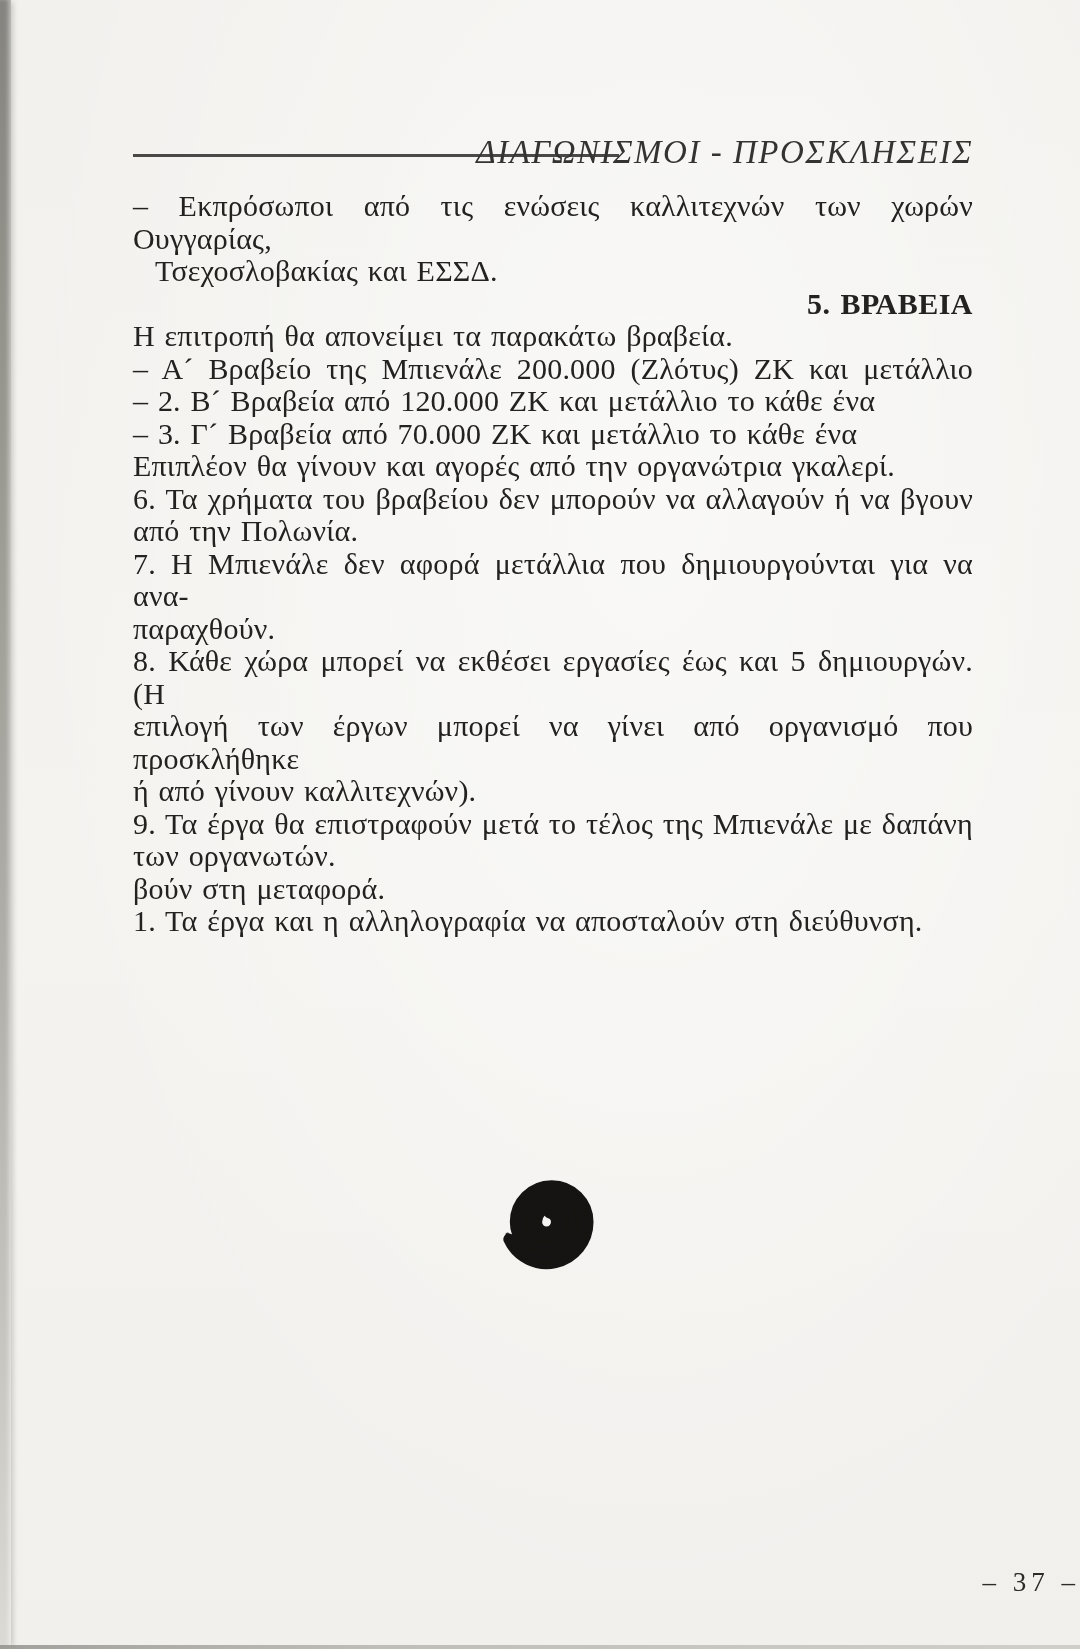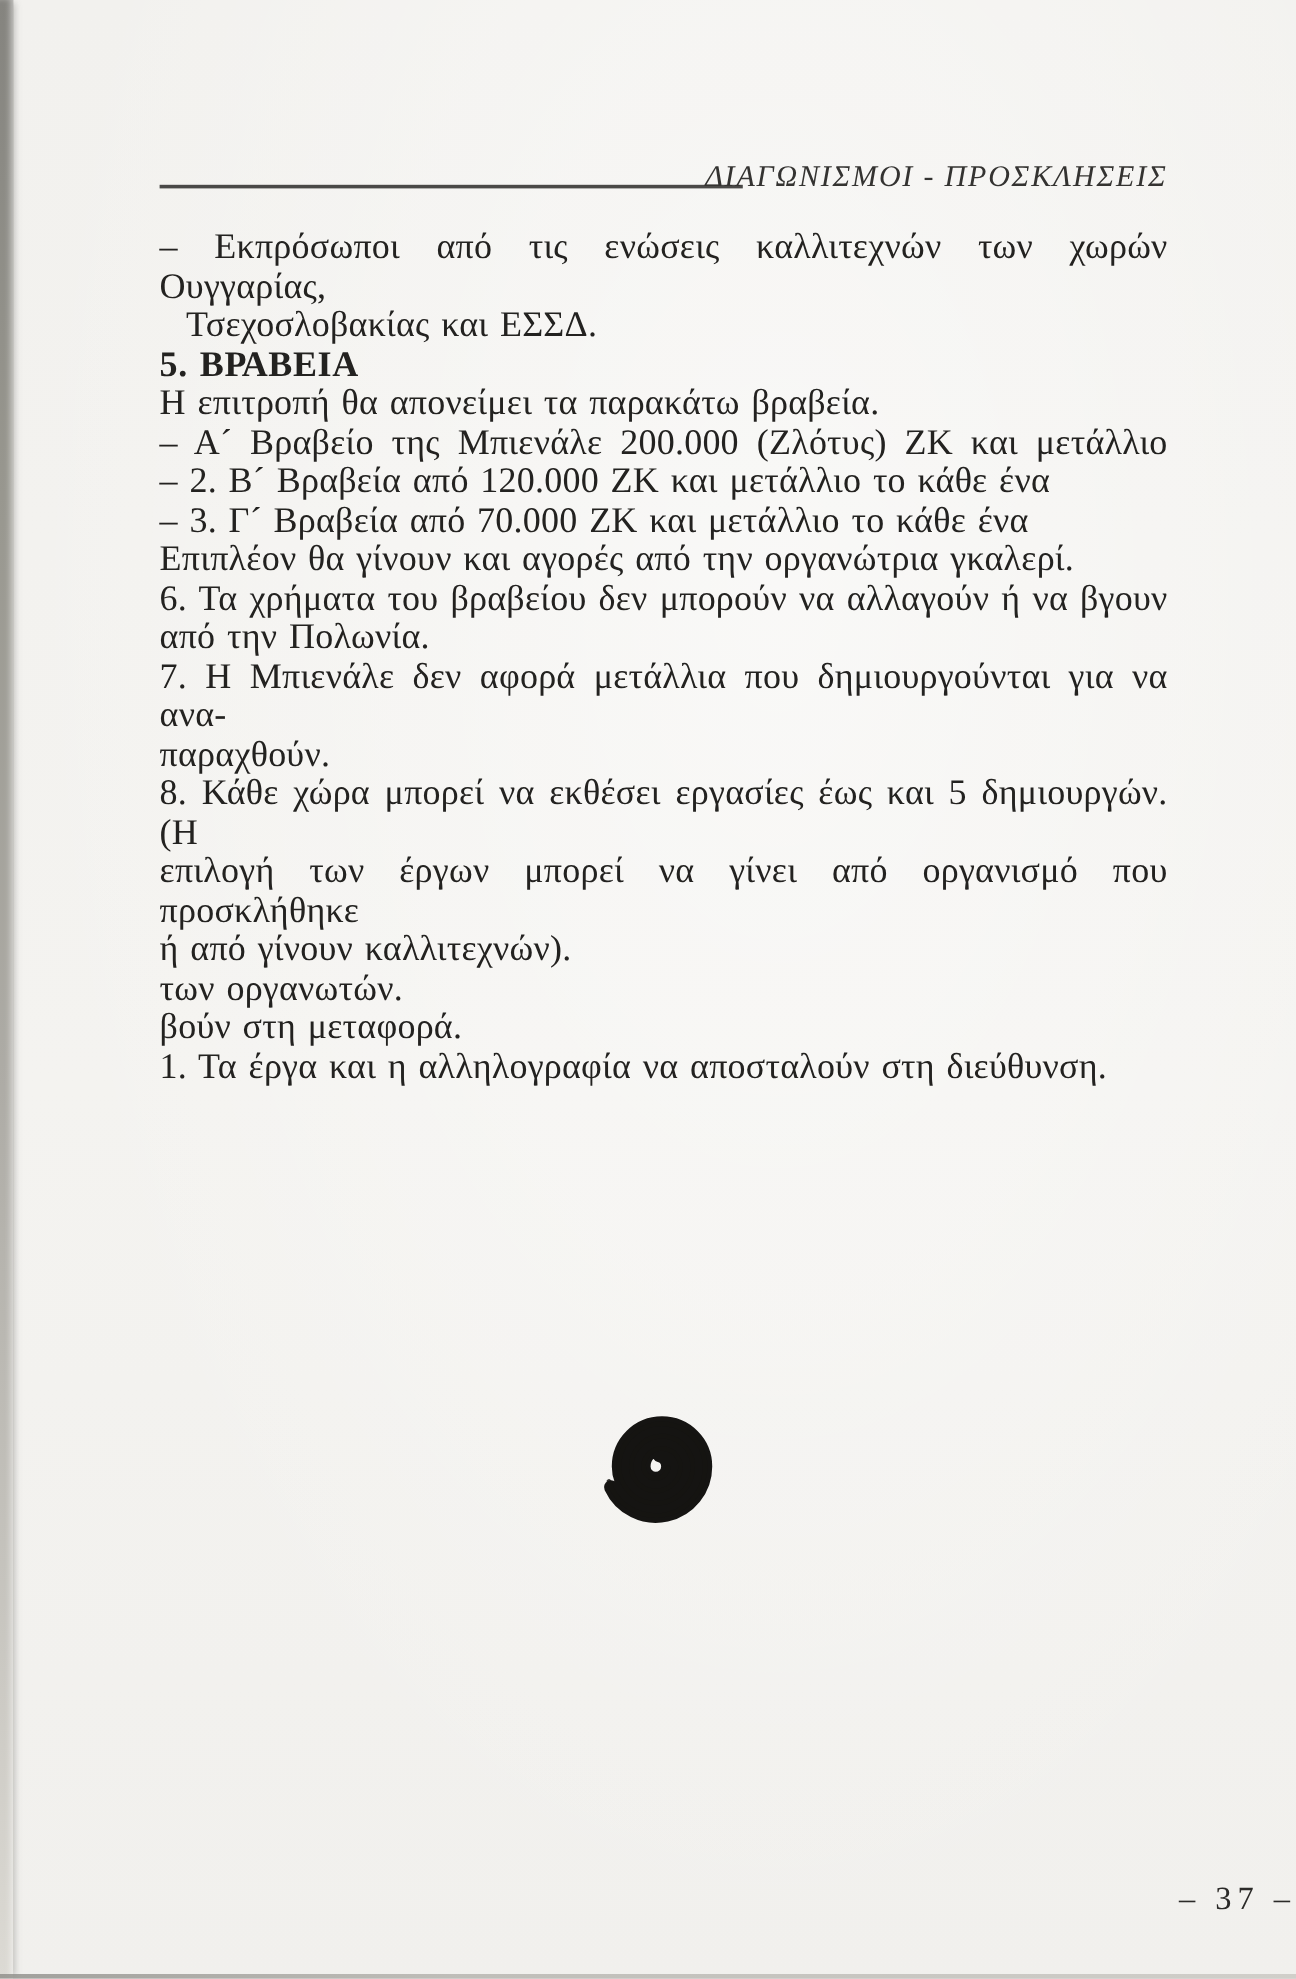--- a/index.html
+++ b/index.html
@@ -21,38 +21,38 @@
   }
   .bottom-edge{
     position:absolute;left:0;bottom:0;width:100%;height:4px;
     background:linear-gradient(90deg,#8d8c87 0%,#b3b1ab 35%,#c9c7c1 100%);
     opacity:.8;
   }
   .header{position:absolute;left:133px;top:134px;width:840px;height:34px;}
   .rule{position:absolute;left:0;top:20px;width:486px;height:3px;background:#4a4947;}
   .running-head{
     position:absolute;right:0;top:0;
-    font-style:italic;font-size:25px;letter-spacing:1.5px;
+    font-style:italic;font-size:33px;letter-spacing:1.5px;
     color:#343331;white-space:nowrap;
   }
   .body{position:absolute;left:133px;top:190px;width:840px;}
   .body p{
     margin:0;padding:0;
     font-size:30px;line-height:32.5px;
     white-space:nowrap;
     letter-spacing:.2px;word-spacing:2px;
   }
   .body p.justify{
     white-space:normal;
     text-align:justify;
     -moz-text-align-last:justify;
     text-align-last:justify;
     font-family:Liberation Serif, serif;
   }
-  .body p.bold{font-weight:bold;letter-spacing:.5px;}
+  .body p.bold{font-weight:bold;letter-spacing:.5px;text-align:right;}
   .body p.indent{padding-left:22px;}
   .ornament{position:absolute;left:501px;top:1178px;width:94px;height:94px;}
   .ornament svg{width:100%;height:100%;}
   .page-number{
     position:absolute;left:0;top:1567px;width:100%;
     text-align:right;font-size:27px;letter-spacing:5px;color:#2c2b29;
   }
 </style>
 </head>
 <body>
@@ -75,20 +75,21 @@
     <p>– 2. Β´ Βραβεία από 120.000 ΖΚ και μετάλλιο το κάθε ένα</p>
     <p>– 3. Γ´ Βραβεία από 70.000 ΖΚ και μετάλλιο το κάθε ένα</p>
     <p>Επιπλέον θα γίνουν και αγορές από την οργανώτρια γκαλερί.</p>
     <p class="justify">6. Τα χρήματα του βραβείου δεν μπορούν να αλλαγούν ή να βγουν</p>
     <p>από την Πολωνία.</p>
     <p class="justify">7. Η Μπιενάλε δεν αφορά μετάλλια που δημιουργούνται για να ανα-</p>
     <p>παραχθούν.</p>
     <p class="justify">8. Κάθε χώρα μπορεί να εκθέσει εργασίες έως και 5 δημιουργών. (Η</p>
     <p class="justify">επιλογή των έργων μπορεί να γίνει από οργανισμό που προσκλήθηκε</p>
     <p>ή από γίνουν καλλιτεχνών).</p>
+    <p class="justify">9. Τα έργα θα επιστραφούν μετά το τέλος της Μπιενάλε με δαπάνη</p>
     <p>των οργανωτών.</p>
     <p>βούν στη μεταφορά.</p>
     <p>1. Τα έργα και η αλληλογραφία να αποσταλούν στη διεύθυνση.</p>
   </div>
 
   <div class="ornament">
     <svg viewBox="19 22 64 64" xmlns="http://www.w3.org/2000/svg" aria-hidden="true">
       <g fill="none" stroke="#151412" stroke-linecap="round">
         <path stroke-width="8" d="M 52 45.5
                  A 6.5 6.5 0 0 1 57 52

